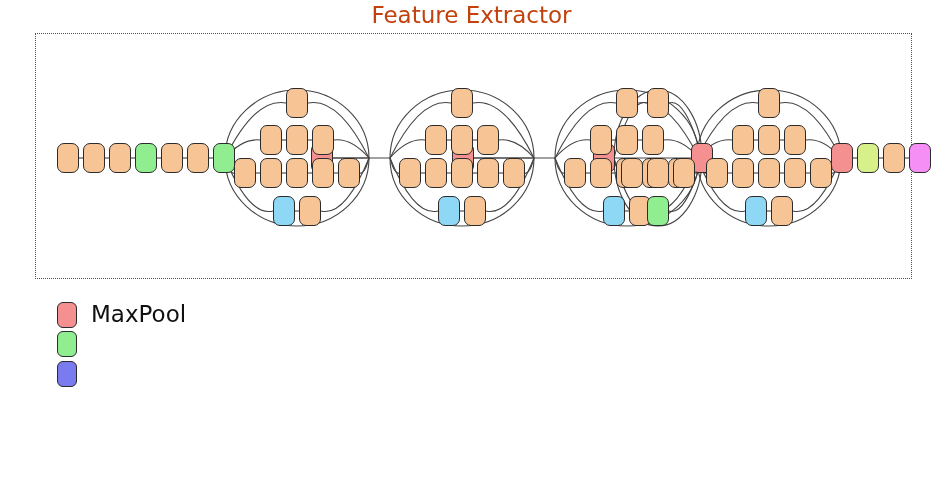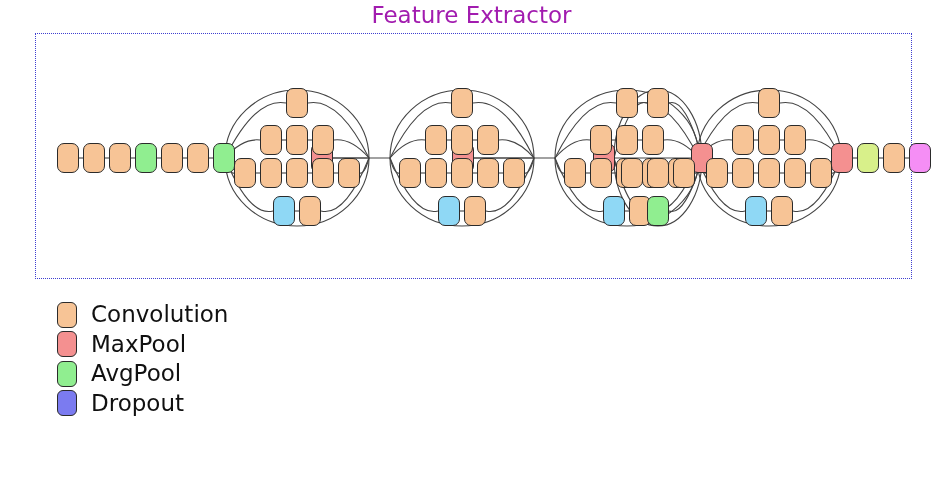--- a/index.html
+++ b/index.html
@@ -14,21 +14,21 @@
     font-family: "DejaVu Sans", sans-serif;
     overflow: hidden;
   }
   #diagram-title {
     position: absolute;
     left: 0;
     top: 2px;
     width: 943px;
     text-align: center;
     font-size: 23px;
-    color: #a21caf;
+    color: #c2410c;
     letter-spacing: 0px;
     font-family: "DejaVu Sans", sans-serif;
   }
   #extractor-frame {
     position: absolute;
     left: 35px;
     top: 33px;
     width: 877px;
     height: 246px;
     border: 1.5px dotted #3f3fd0;
@@ -241,28 +241,22 @@
     <div class="node" style="left: 83px; top: 143px; width: 22px; height: 30px; background: rgb(247, 196, 150);"></div>
     <div class="node" style="left: 109px; top: 143px; width: 22px; height: 30px; background: rgb(247, 196, 150);"></div>
     <div class="node" style="left: 135px; top: 143px; width: 22px; height: 30px; background: rgb(144, 238, 144);"></div>
     <div class="node" style="left: 161px; top: 143px; width: 22px; height: 30px; background: rgb(247, 196, 150);"></div>
     <div class="node" style="left: 187px; top: 143px; width: 22px; height: 30px; background: rgb(247, 196, 150);"></div>
     <div class="node" style="left: 213px; top: 143px; width: 22px; height: 30px; background: rgb(144, 238, 144);"></div>
   </div>
 
 <div class="legend" id="legend">
     <div class="legend-row">
-      <div class="legend-swatch" style="background: rgb(247, 196, 150);"></div>
-      <div class="legend-label">Convolution</div>
-    </div>
-    <div class="legend-row">
       <div class="legend-swatch" style="background: rgb(244, 144, 144);"></div>
       <div class="legend-label">MaxPool</div>
     </div>
     <div class="legend-row">
       <div class="legend-swatch" style="background: rgb(144, 238, 144);"></div>
-      <div class="legend-label">AvgPool</div>
     </div>
     <div class="legend-row">
       <div class="legend-swatch" style="background: rgb(123, 123, 240);"></div>
-      <div class="legend-label">Dropout</div>
     </div>
   </div>
 
 </body></html>

